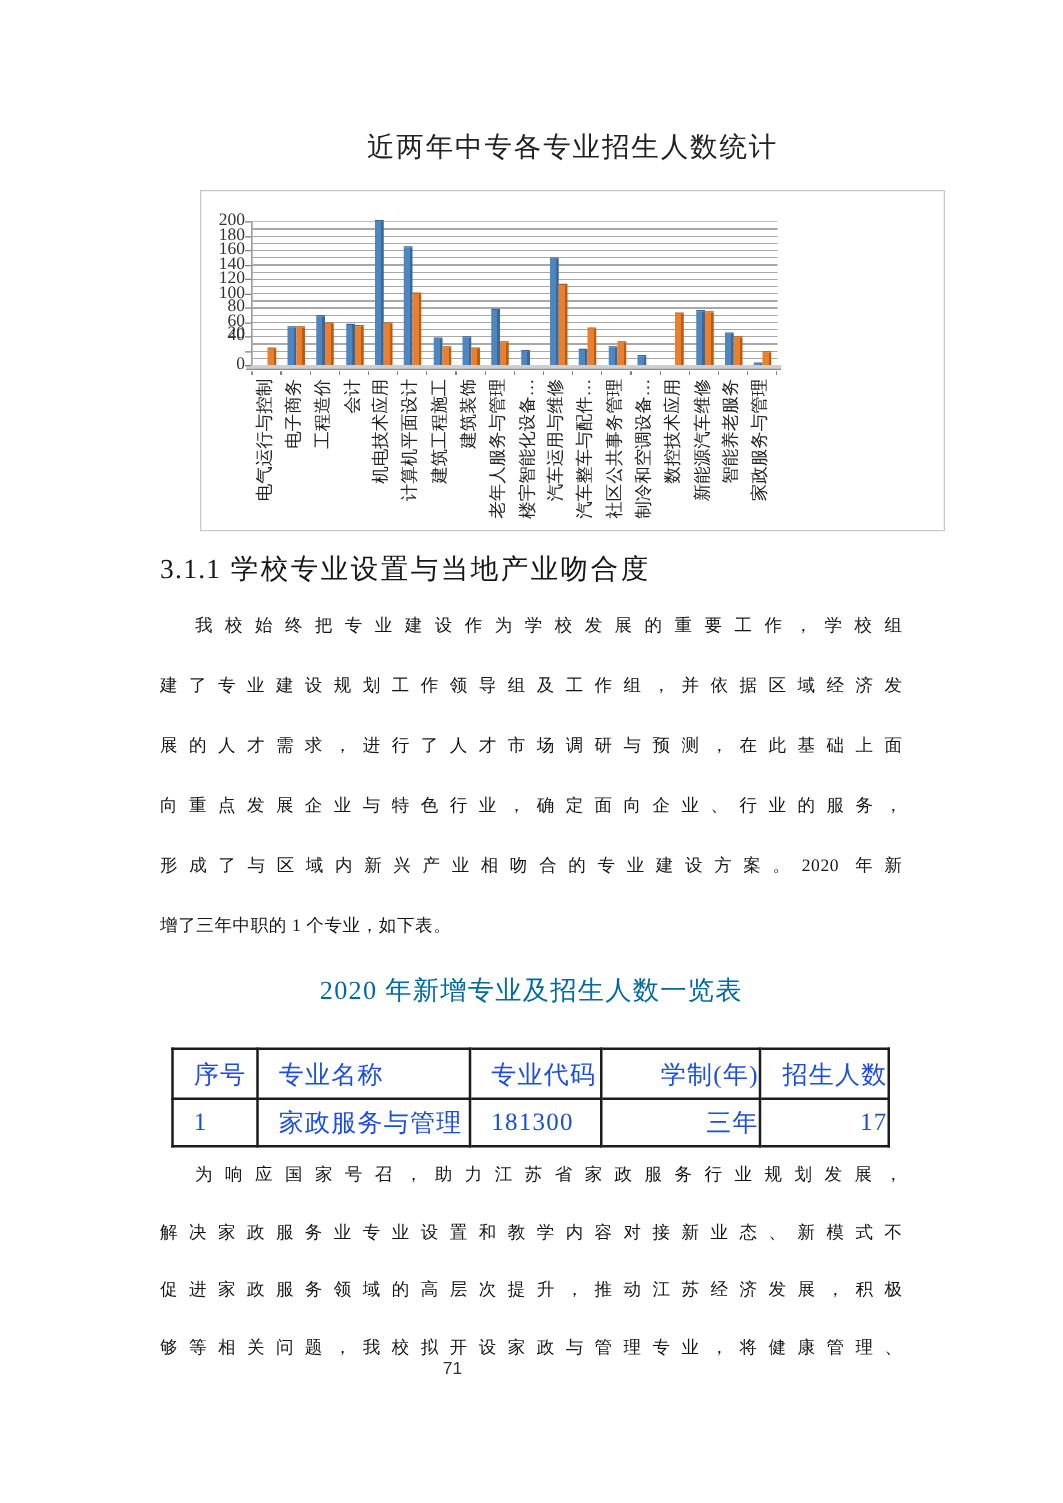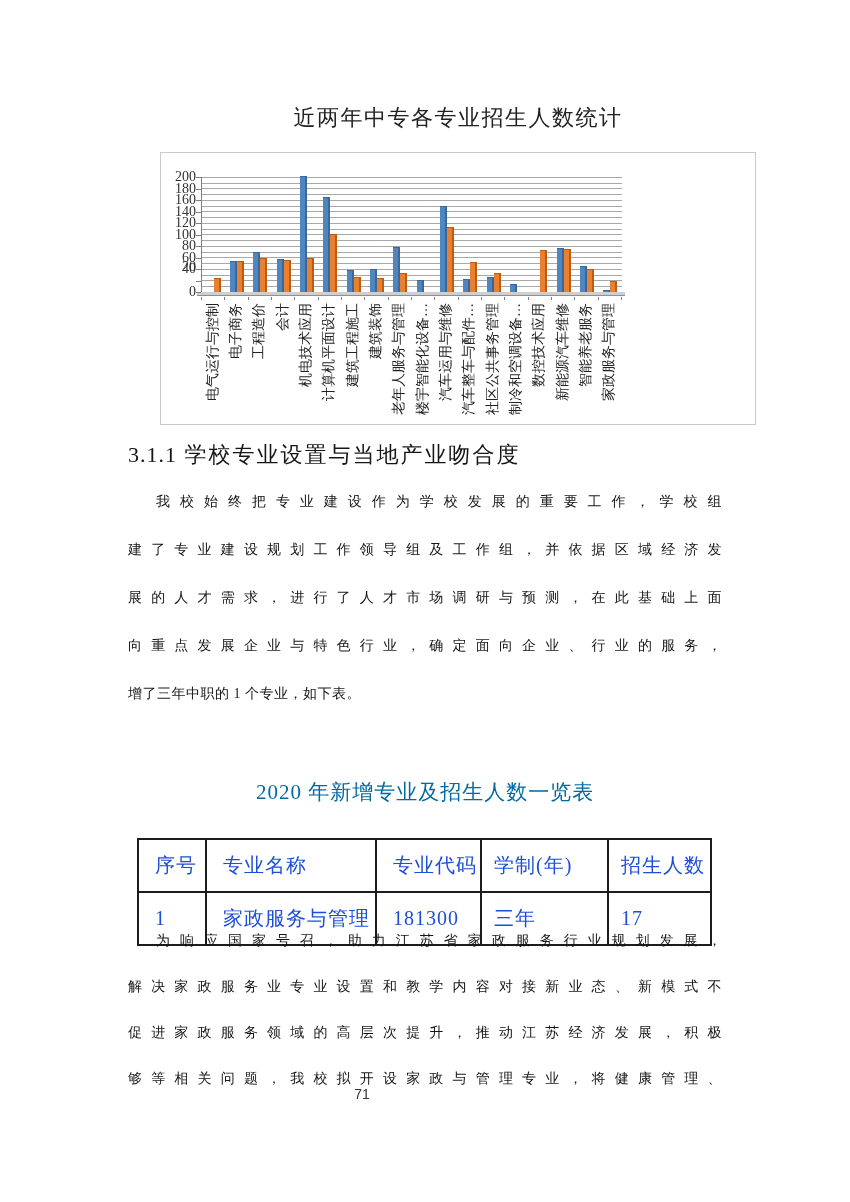--- a/index.html
+++ b/index.html
@@ -80,21 +80,21 @@
     border-collapse:collapse;table-layout:fixed;width:573px;
     font-size:20px;color:#1d4ed8;
   }
   table.spec td{
     border:2px solid #1c1c1c;
     padding:0 0 0 16px;text-align:left;box-sizing:border-box;
     letter-spacing:1px;white-space:nowrap;overflow:hidden;
   }
   table.spec tr.hd td{height:40px;}
   table.spec tr.dt td{height:38px;}
-  table.spec td.ctr{text-align:left;padding:12px;}
+  table.spec td.ctr{text-align:right;padding:0;}
   
   .page-number{
     position:absolute;top:1086px;left:0;width:724px;
     text-align:center;font-size:14px;color:#333;
     font-family:"Liberation Sans","DejaVu Sans",sans-serif;
   }
 </style>
 </head>
 <body>
 
@@ -217,20 +217,21 @@
       </div>
     </div>
 
   <div class="heading"><span class="hnum">3.1.1</span><span> 学校专业设置与当地产业吻合度</span></div>
 
   <div class="para para1">
     <div class="pline indent">我校始终把专业建设作为学校发展的重要工作，学校组</div>
     <div class="pline">建了专业建设规划工作领导组及工作组，并依据区域经济发</div>
     <div class="pline">展的人才需求，进行了人才市场调研与预测，在此基础上面</div>
     <div class="pline">向重点发展企业与特色行业，确定面向企业、行业的服务，</div>
+    <div class="pline">形成了与区域内新兴产业相吻合的专业建设方案。2020 年新</div>
     <div class="pline short">增了三年中职的 1 个专业，如下表。</div>
   </div>
 
   <div class="table-title">2020 年新增专业及招生人数一览表</div>
 
   <table class="spec">
     <colgroup>
       <col style="width:68px">
         <col style="width:170px">
         <col style="width:105px">

